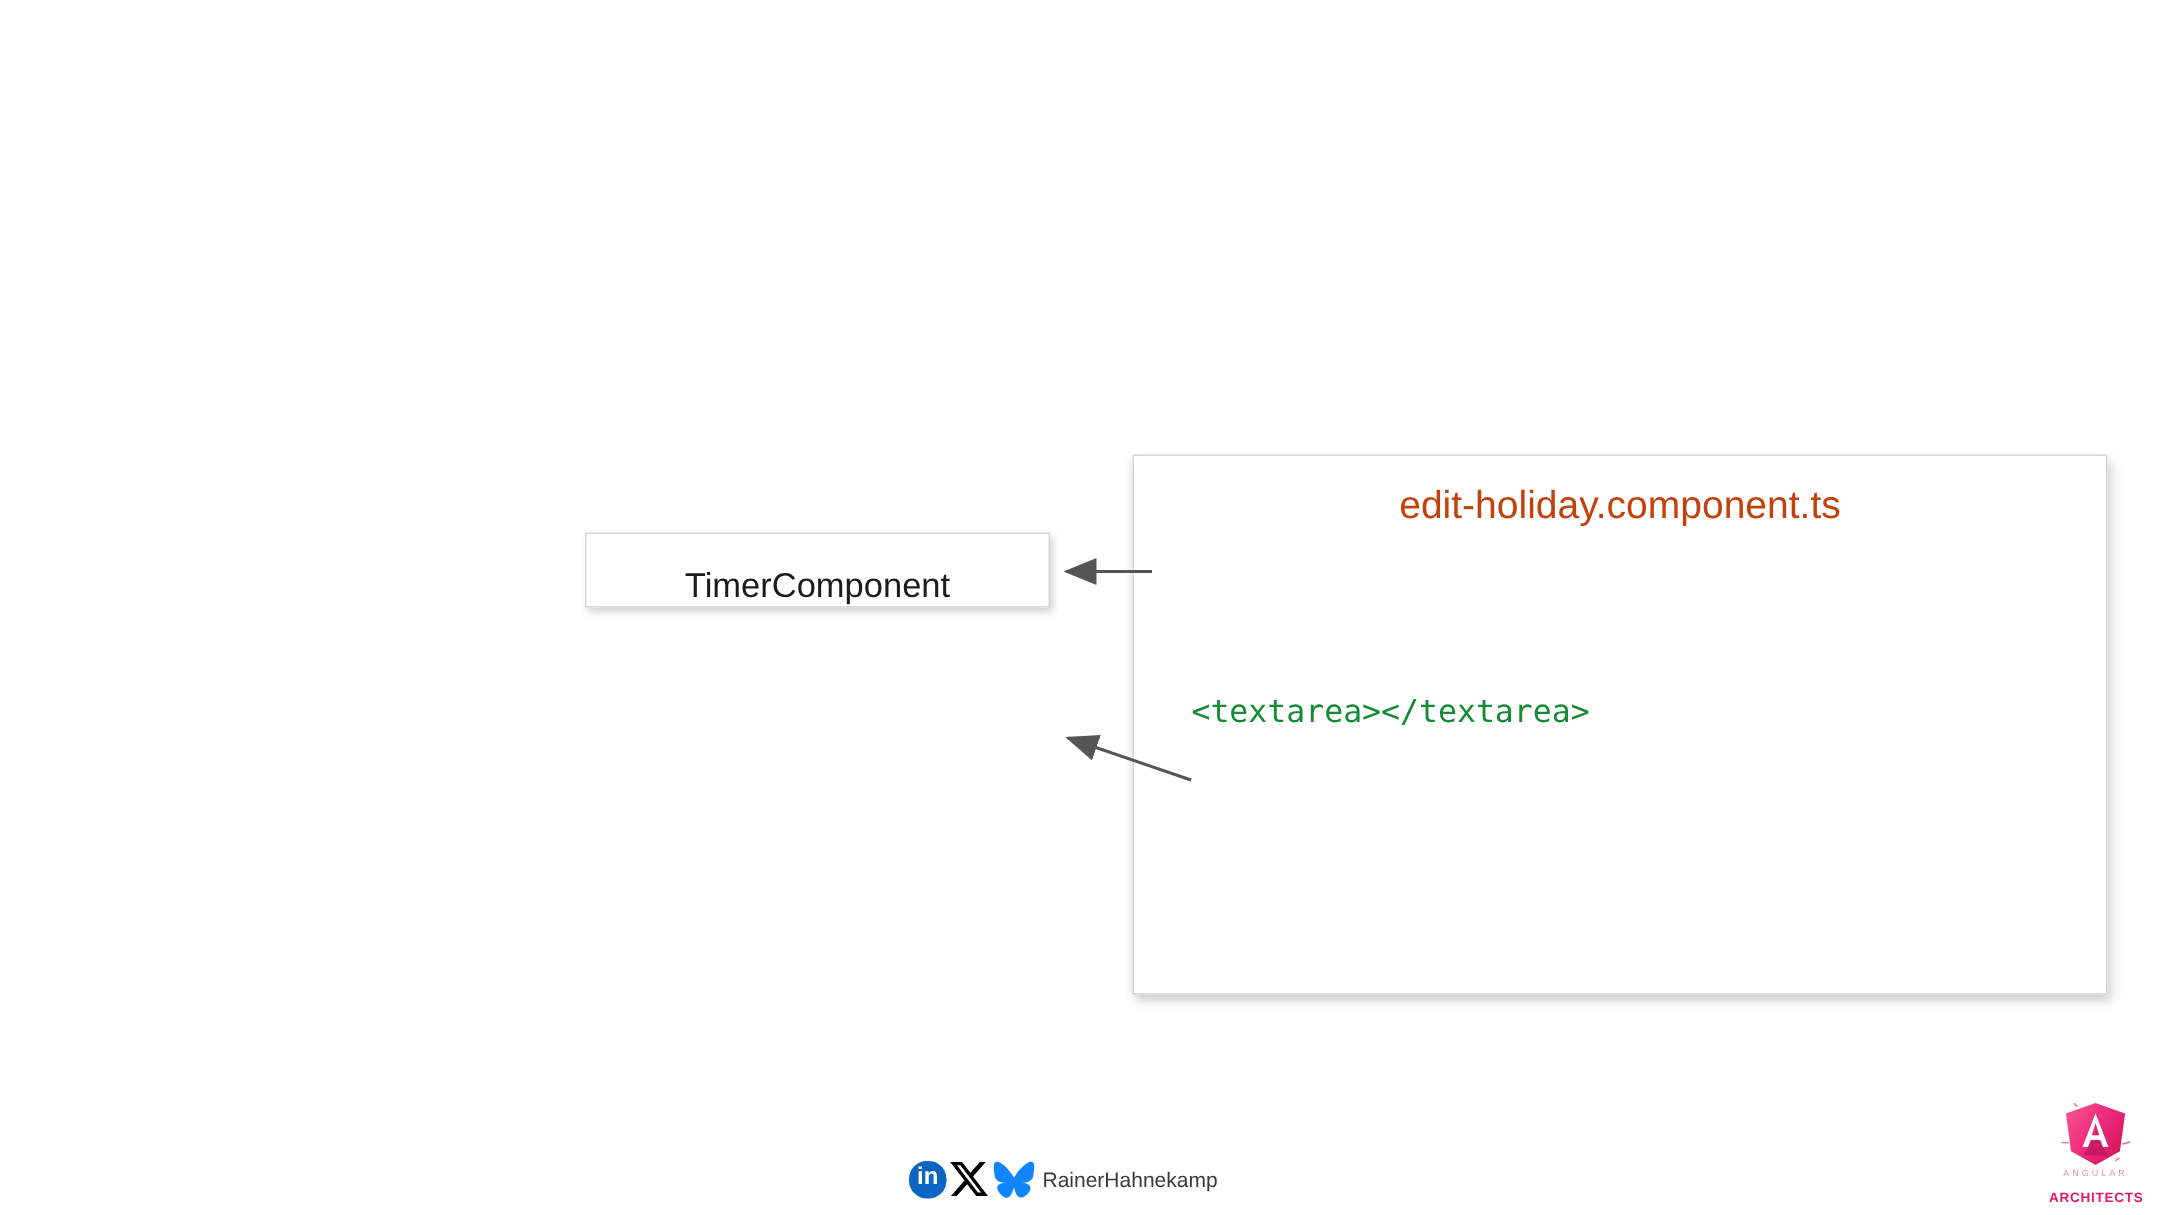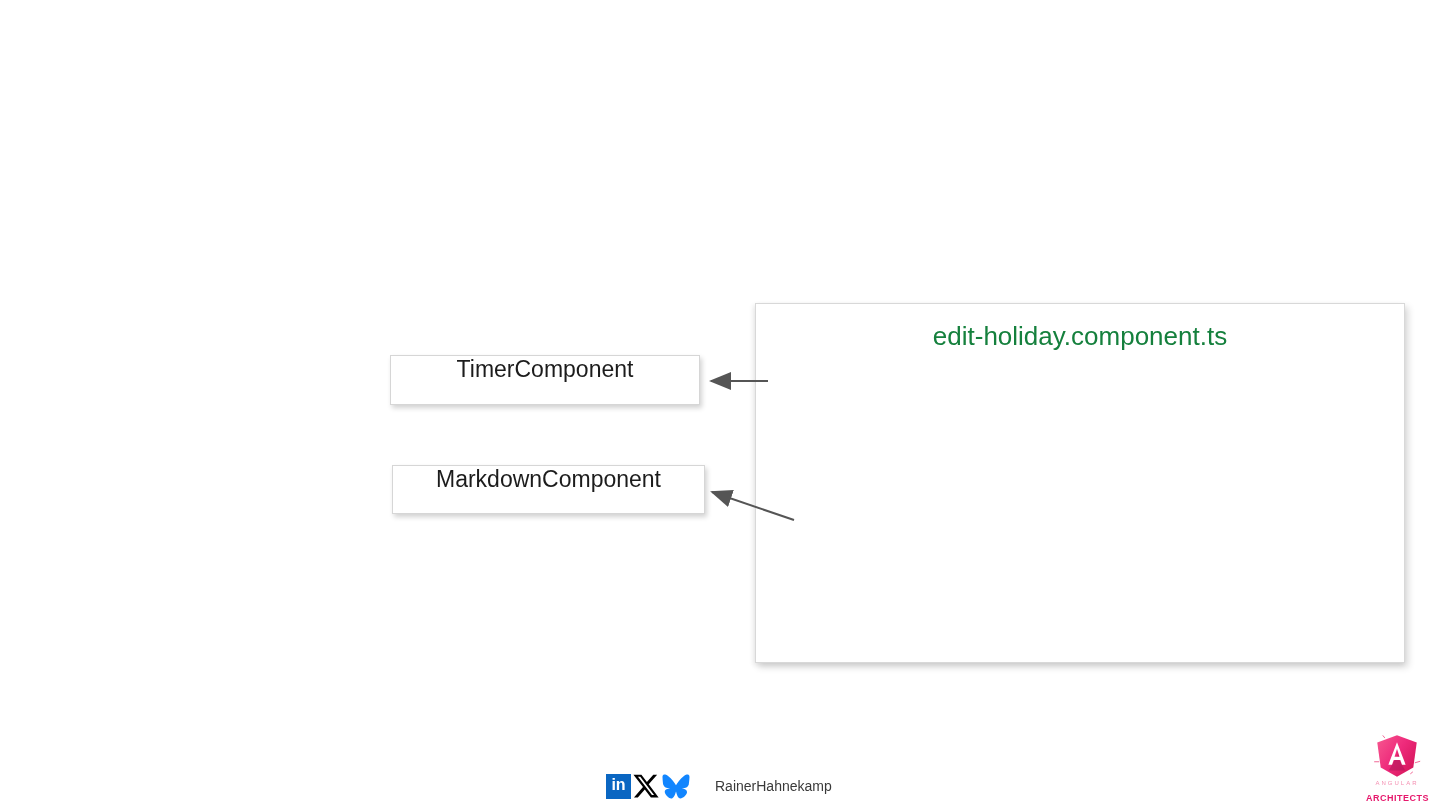--- a/index.html
+++ b/index.html
@@ -17,21 +17,21 @@
     height: 810px;
     background: #ffffff;
   }
   
   .comp-box {
     position: absolute;
     background: #ffffff;
     border: 1px solid #d6d6d6;
     box-shadow: 2px 3px 5px rgba(0,0,0,0.18);
     display: flex;
-    align-items: flex-start;
+    align-items: flex-end;
     justify-content: center;
     font-size: 23px;
     color: #1c1c1c;
   }
   .box-timer   { left: 390px; top: 355px; width: 308px; height: 48px; }
   .box-markdown{ left: 392px; top: 465px; width: 311px; height: 47px; }
 
   
   .code-panel {
     position: absolute;
@@ -39,21 +39,21 @@
     width: 650px; height: 360px;
     background: #ffffff;
     border: 1px solid #d8d8d8;
     box-shadow: 3px 4px 7px rgba(0,0,0,0.16), -2px 2px 5px rgba(0,0,0,0.07);
     box-sizing: border-box;
   }
   .code-title {
     margin-top: 17px;
     text-align: center;
     font-size: 26px;
-    color: #15803d;
+    color: #c2410c;
   }
   .code-body {
     position: absolute;
     left: 13px; top: 63px;
     font-family: "DejaVu Sans Mono", monospace;
     font-size: 21px;
     line-height: 43px;
     white-space: pre;
   }
   .seg-g  { color: #148a35; }
@@ -70,35 +70,35 @@
   .footer {
     position: absolute;
     left: 606px; top: 771px;
     height: 30px;
     display: flex;
     align-items: center;
   }
   .icon-linkedin {
     width: 25px; height: 25px;
     background: #0a66c2;
-    border-radius: 0;
+    border-radius: 12px;
     color: #ffffff;
     font-size: 16px;
     font-weight: 700;
     display: flex;
     align-items: center;
     justify-content: center;
     line-height: 1;
     padding-bottom: 2px;
     box-sizing: border-box;
   }
   .icon-x { width: 28px; height: 28px; margin-left: 1px; }
   .icon-bsky { width: 30px; height: 27px; margin-left: 1px; }
   .footer-handle {
-    margin-left: 24px;
+    margin-left: 4px;
     font-size: 14px;
     color: #3a3a3a;
   }
 
   
   .aa-logo {
     position: absolute;
     left: 1366px; top: 733px;
     width: 62px;
     text-align: center;
@@ -120,27 +120,25 @@
   }
 </style>
 </head>
 <body>
 
 <div class="slide">
 
   <div class="comp-box box-timer">
     <span>TimerComponent</span>
   </div>
-  <div class="comp-box box-markdown">
-    <span>MarkdownComponent</span>
-  </div>
 
   <div class="code-panel">
     <div class="code-title">edit-holiday.component.ts</div>
     <div class="code-body">
+      <div><span class="seg-g">  &lt;textarea&gt;&lt;/textarea&gt;</span></div>
       
       
     </div>
   </div>
 
   <svg class="overlay" width="1440" height="810">
     <defs>
       <marker id="arrowhead" markerWidth="11" markerHeight="9" refX="10" refY="4.5" orient="auto">
         <polygon points="0,0 11,4.5 0,9" fill="#555555"></polygon>
       </marker>

